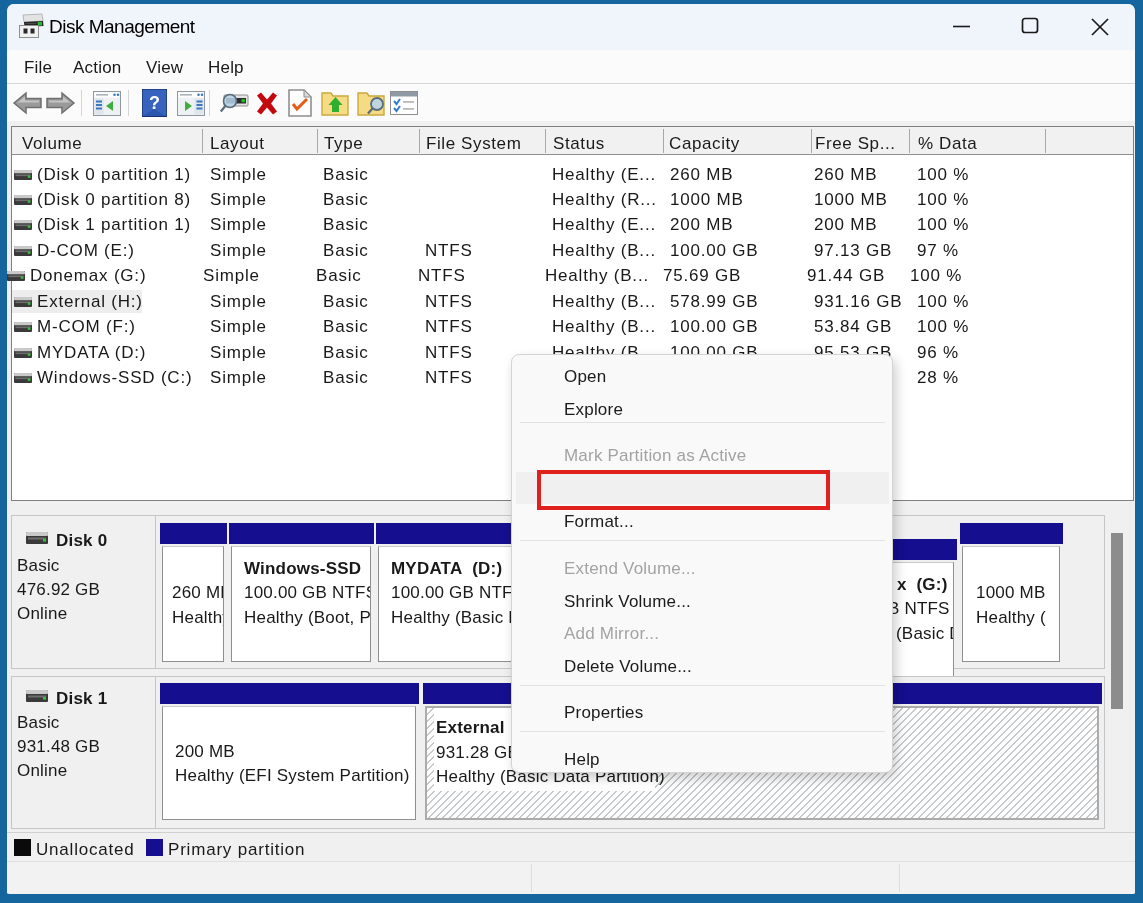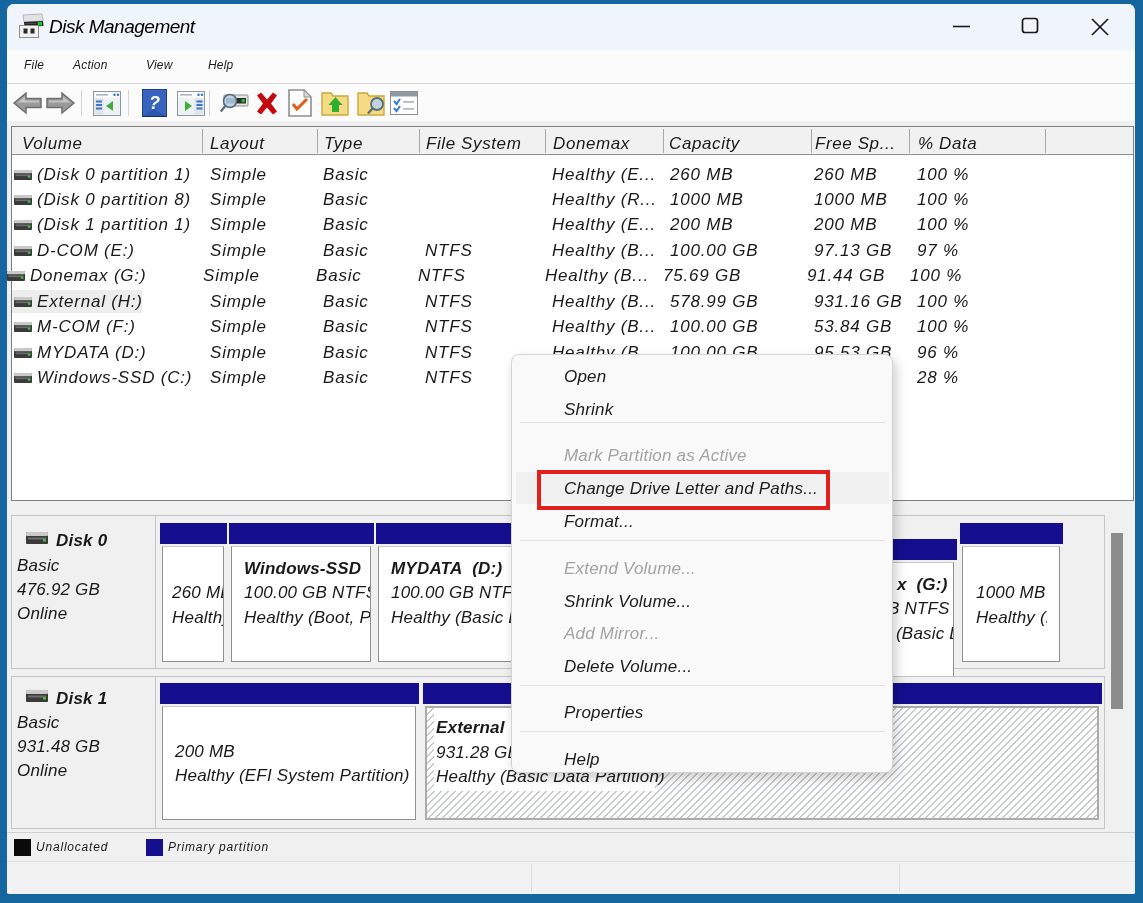--- a/index.html
+++ b/index.html
@@ -1,21 +1,21 @@
 <!DOCTYPE html>
 <html><head>
 <meta charset="utf-8">
 <style>
   html,body{margin:0;padding:0;}
   body{width:1143px;height:903px;overflow:hidden;background:#15669f;
        font-family:"Liberation Sans",sans-serif;}
-  #page{position:absolute;left:0;top:0;width:1029px;height:903px;font-style:italic;}
+  #page{position:absolute;left:0;top:0;width:1029px;height:903px;}
   .abs{position:absolute;}
   #headtext,#rows,#bottompanel,#toolicons,#titlebtns{left:0;top:0;width:0;height:0;}
-  .txt{position:absolute;white-space:nowrap;font-size:12px;color:#191919;line-height:1;letter-spacing:0.2px;}
+  .txt{position:absolute;white-space:nowrap;font-size:17px;color:#191919;line-height:1;letter-spacing:0.2px;}
   
   #frame{left:0;top:0;width:1143px;height:903px;box-sizing:border-box;
          border:4px solid #15669f;border-left-width:7px;border-right-width:8px;
          border-bottom-width:9px;border-radius:10px;z-index:60;pointer-events:none;}
   #inner{left:7px;top:4px;width:1128px;height:890px;background:#f0f0f0;border-radius:7px;}
   
   #titlebar{left:7px;top:4px;width:1128px;height:46px;background:#f0f4fb;border-radius:7px 7px 0 0;}
   
   #menubar{left:7px;top:50px;width:1128px;height:33px;background:#fbfbfb;}
   #menusep{left:7px;top:83px;width:1128px;height:1px;background:#d8d8d8;}
@@ -145,21 +145,21 @@
       <rect x="13" y="17" width="11" height="1.8" fill="#b9b9b9"></rect>
     </svg>
   </div>
   <div class="abs" id="list"></div>
   <div class="abs" id="lhead"></div>
   <div class="abs" id="headtext">
     <div class="txt hl" style="left:22px;">Volume</div>
     <div class="txt hl" style="left:210px;">Layout</div>
     <div class="txt hl" style="left:324px;">Type</div>
     <div class="txt hl" style="left:426px;">File System</div>
-    <div class="txt hl" style="left:553px;">Donemax</div>
+    <div class="txt hl" style="left:553px;">Status</div>
     <div class="txt hl" style="left:669px;">Capacity</div>
     <div class="txt hl" style="left:815px;">Free Sp...</div>
     <div class="txt hl" style="left:918px;">% Data</div>
     <div class="abs hsep" style="left:202px;"></div>
     <div class="abs hsep" style="left:317px;"></div>
     <div class="abs hsep" style="left:419px;"></div>
     <div class="abs hsep" style="left:545px;"></div>
     <div class="abs hsep" style="left:663px;"></div>
     <div class="abs hsep" style="left:811px;"></div>
     <div class="abs hsep" style="left:909px;"></div>
@@ -416,24 +416,23 @@
     <div class="abs" style="left:146px;top:839px;width:17px;height:17px;background:#150e8e;"></div>
     <div class="txt" style="left:168px;top:841px;letter-spacing:0.8px;">Primary partition</div>
 
     <div class="abs" style="left:7px;top:861px;width:1128px;height:33px;background:#f2f2f2;border-top:1px solid #e0e0e0;box-sizing:border-box;"></div>
     <div class="abs" style="left:531px;top:864px;width:1px;height:28px;background:#dcdcdc;"></div>
     <div class="abs" style="left:899px;top:864px;width:1px;height:28px;background:#dcdcdc;"></div>
   </div>
   <div class="abs" id="cmenu">
     <div style="position:absolute;left:4px;top:117px;width:373px;height:32px;background:#f0f0f0;"></div>
     <div class="mi" style="top:12.5px;">Open</div>
-    <div class="mi" style="top:45.5px;">Shrink</div>
+    <div class="mi" style="top:45.5px;">Explore</div>
     <div class="msep" style="top:67px;"></div>
     <div class="mi dis" style="top:91.5px;">Mark Partition as Active</div>
-    <div class="mi" style="top:124.5px;">Change Drive Letter and Paths...</div>
     <div class="mi" style="top:157.5px;">Format...</div>
     <div class="msep" style="top:185px;"></div>
     <div class="mi dis" style="top:204.5px;">Extend Volume...</div>
     <div class="mi" style="top:237.5px;">Shrink Volume...</div>
     <div class="mi dis" style="top:269.5px;">Add Mirror...</div>
     <div class="mi" style="top:302.5px;">Delete Volume...</div>
     <div class="msep" style="top:330px;"></div>
     <div class="mi" style="top:348.5px;">Properties</div>
     <div class="msep" style="top:376px;"></div>
     <div class="mi" style="top:395.5px;">Help</div>

